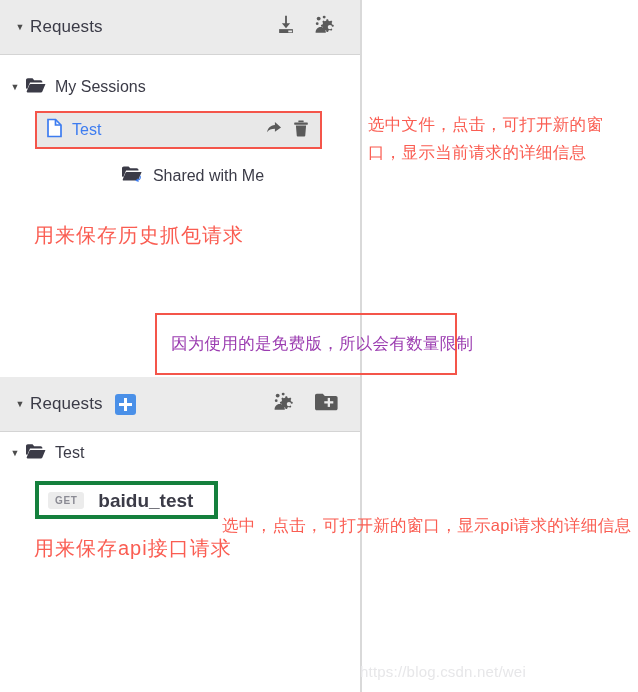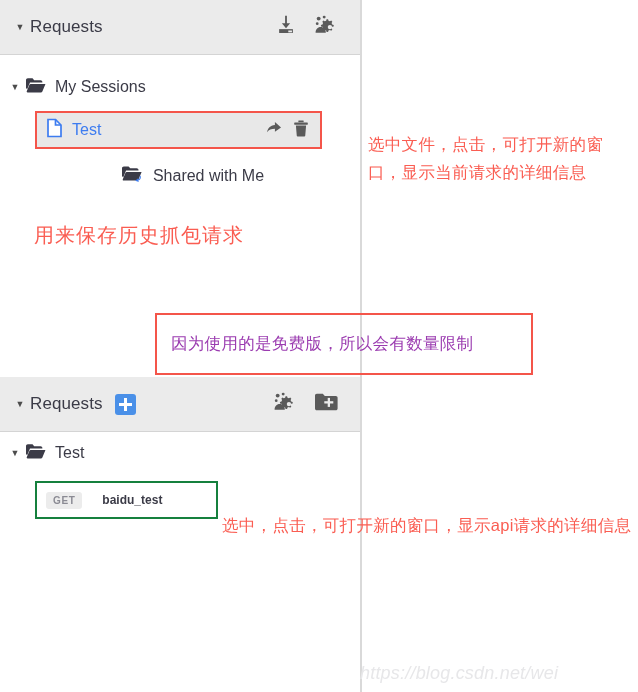--- a/index.html
+++ b/index.html
@@ -131,63 +131,63 @@
     align-items: center;
     gap: 11px;
     margin-right: 11px;
   }
 
   
   #request-item-box {
     position: absolute;
     left: 35px; top: 481px;
     width: 183px; height: 38px;
-    border: 2px solid #15803d;
+    border: 4px solid #15803d;
     background: #ffffff;
     display: flex;
     align-items: center;
   }
   #method-badge {
     margin-left: 9px;
     background: #ececec;
     color: #8b8b94;
     font-size: 10px;
     font-weight: bold;
     letter-spacing: .6px;
     padding: 4px 7px 3px 7px;
     border-radius: 3px;
     line-height: 1;
   }
   #request-name {
-    margin-left: 20px;
-    font-size: 12px;
+    margin-left: 14px;
+    font-size: 19px;
     color: #3b3b47;
     font-weight: bold;
     line-height: 1;
   }
 
   
   .annot-red {
     position: absolute;
     color: #fa5d52;
     font-size: 16.5px;
     line-height: 28px;
     letter-spacing: .3px;
     white-space: pre-line;
   }
-  #annot-session-detail { left: 368px; top: 110px; width: 264px; margin-top: 20px; }
+  #annot-session-detail { left: 368px; top: 110px; width: 264px; }
   #annot-sessions-desc  { left: 34px;  top: 220px; font-size: 20px; line-height: 30px; letter-spacing: 1px; }
   #annot-api-detail     { left: 222px; top: 482px; width: 410px; margin-top: 29px; }
   #annot-requests-desc  { left: 34px;  top: 533px; font-size: 20px; line-height: 30px; letter-spacing: 1px; }
 
   
   #free-version-note {
     position: absolute;
     left: 155px; top: 313px;
-    width: 378px; height: 62px;
+    width: 302px; height: 62px;
     border: 2px solid #f4554a;
     background: transparent;
     display: flex;
     align-items: center;
   }
   #free-version-note-text {
     color: #9b3cb0;
     font-size: 16.5px;
     margin-left: 14px;
     letter-spacing: .3px;
@@ -198,23 +198,22 @@
   
   #watermark {
     position: absolute;
     left: 360px; top: 663px;
     display: flex;
     align-items: baseline;
     pointer-events: none;
   }
   #watermark-url {
     color: #e7e7e9;
-    font-size: 18px;
+    font-size: 15px;
     letter-spacing: .2px;
-    font-style: italic;
   }
   #watermark-brand {
     color: #e2e2e4;
     font-size: 16px;
     font-weight: bold;
     margin-left: -52px;
   }
 </style>
 </head>
 <body>
@@ -331,20 +330,21 @@
     <span class="row-label">Test</span>
   </div>
 
   <div id="request-item-box">
     <span id="method-badge">GET</span>
     <span id="request-name">baidu_test</span>
   </div>
 
   <div id="annot-sessions-desc" class="annot-red">用来保存历史抓包请求</div>
 
+  <div id="annot-requests-desc" class="annot-red">用来保存api接口请求</div>
 
 </div>
 
 <div id="right-panel"></div>
 
 <div id="annot-session-detail" class="annot-red">选中文件，点击，可打开新的窗口，显示当前请求的详细信息</div>
 
 <div id="annot-api-detail" class="annot-red">选中，点击，可打开新的窗口，显示api请求的详细信息</div>
 
 <div id="free-version-note">

